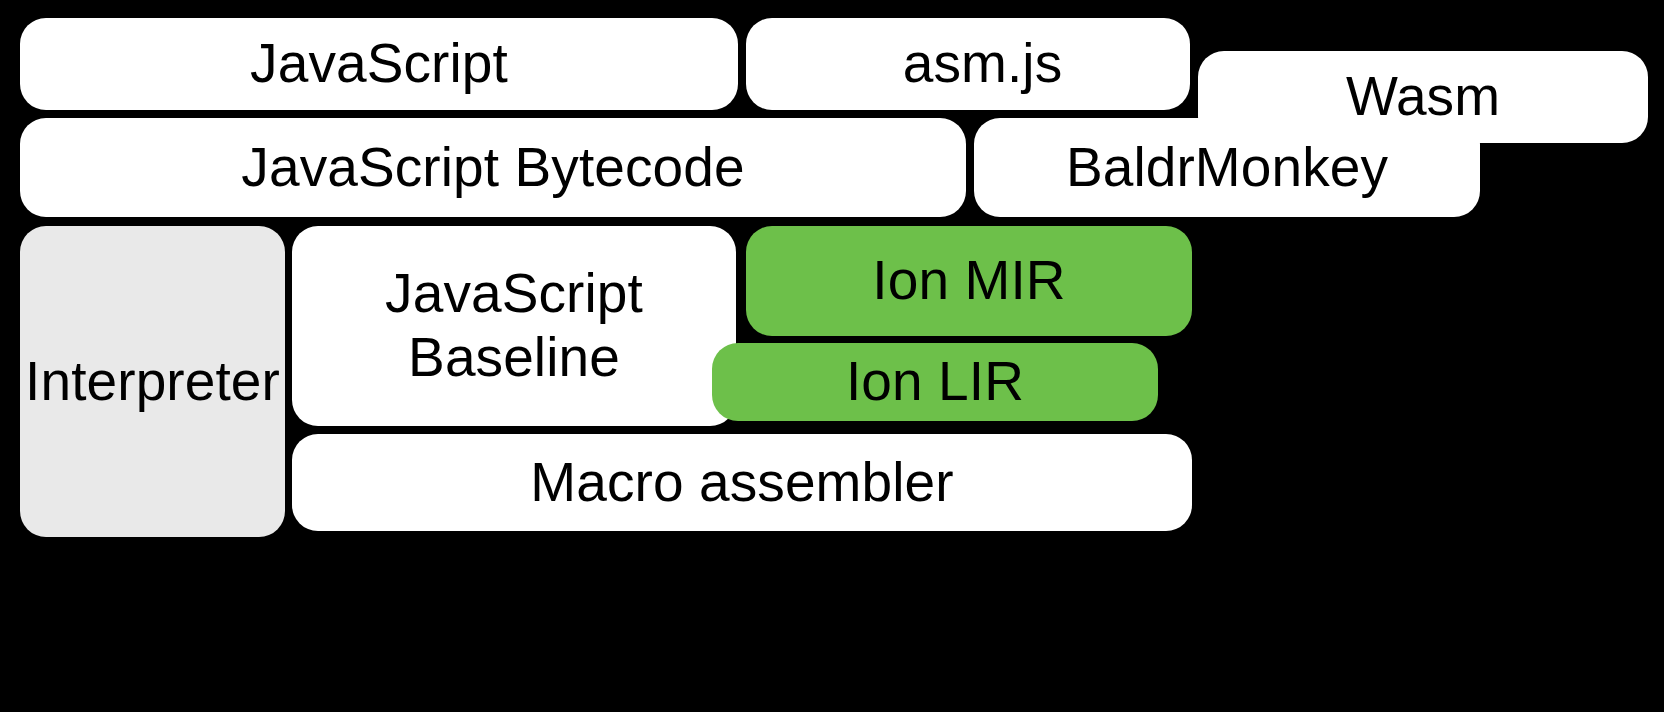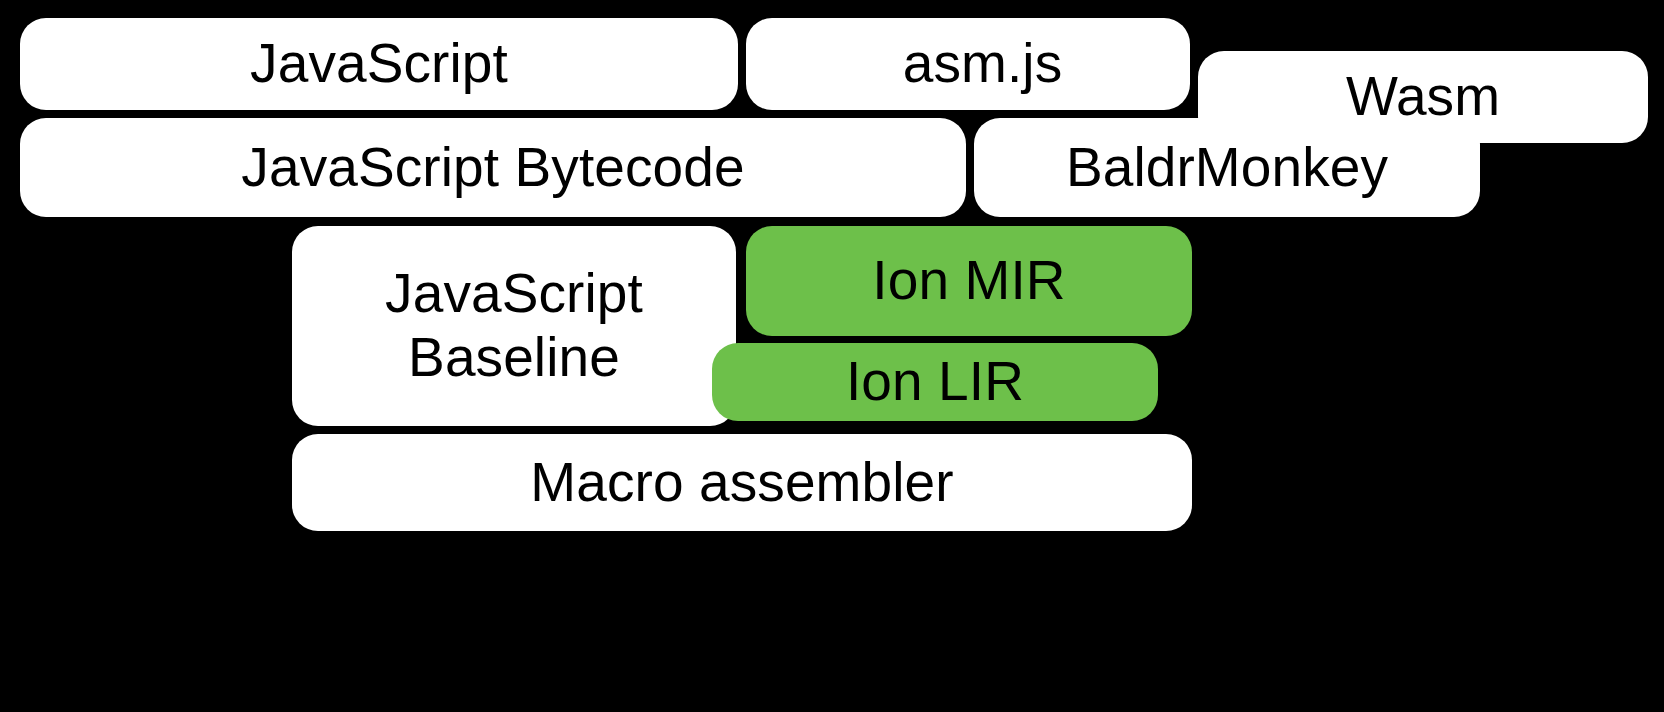--- a/index.html
+++ b/index.html
@@ -69,20 +69,21 @@
   <div class="node white" id="n-javascript">JavaScript</div>
 
   <div class="node white" id="n-asmjs">asm.js</div>
 
   <div class="node white" id="n-wasm">Wasm</div>
 
   <div class="node white" id="n-js-bytecode">JavaScript Bytecode</div>
 
   <div class="node white" id="n-baldrmonkey">BaldrMonkey</div>
 
+  <div class="node gray" id="n-interpreter">Interpreter</div>
 
   <div class="node white" id="n-js-baseline">JavaScript
 Baseline</div>
 
   <div class="node green" id="n-ion-mir">Ion MIR</div>
 
   <div class="node green" id="n-ion-lir">Ion LIR</div>
 
 
   <div class="node white" id="n-macro-assembler">Macro assembler</div>

